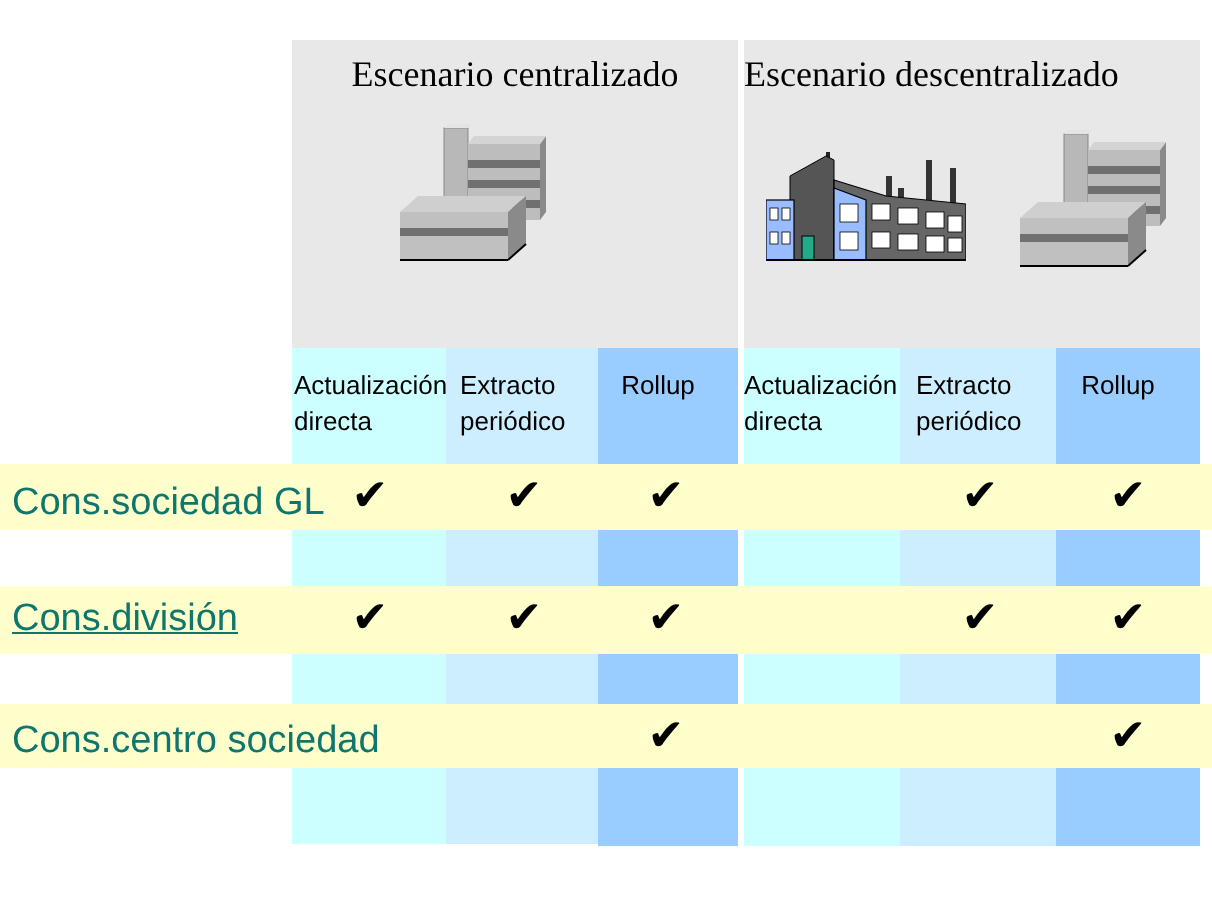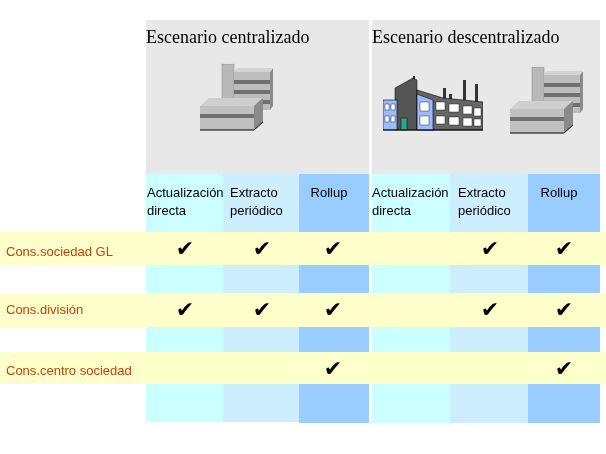--- a/index.html
+++ b/index.html
@@ -3,23 +3,23 @@
 <meta charset="utf-8">
 <style>
   html,body{margin:0;padding:0;background:#fff;}
   body{width:606px;height:454px;position:relative;overflow:hidden;font-family:"Liberation Sans",sans-serif;}
   .abs{position:absolute;}
   .gray{background:#e8e8e8;}
   .c1{background:#ccffff;}
   .c2{background:#cceeff;}
   .c3{background:#99ccff;}
   .yellow{background:#ffffcc;}
-  .title{font-family:"Liberation Serif",serif;font-size:18px;color:#000;white-space:nowrap;}
+  .title{font-family:"Liberation Serif",serif;font-size:18px;color:#000;text-align:center;white-space:nowrap;}
   .colhead{font-size:13px;color:#000;line-height:18px;}
-  .rowlabel{font-size:13px;color:#c2410c;line-height:18px;white-space:nowrap;text-align:right;}
+  .rowlabel{font-size:19px;color:#0f766e;line-height:18px;white-space:nowrap;text-align:right;}
   .check{font-size:22px;font-weight:bold;color:#000;text-align:center;line-height:22px;font-family:"DejaVu Sans",sans-serif;}
 </style>
 </head>
 <body>
 
 <div class="abs gray" style="left:146px;top:20px;width:223px;height:154px;"></div>
 <div class="abs gray" style="left:372px;top:20px;width:228px;height:154px;"></div>
 
 <div class="abs title" style="left:146px;top:27px;width:223px;">Escenario centralizado</div>
 <div class="abs title" style="left:372px;top:27px;width:180px;">Escenario descentralizado</div>
@@ -122,21 +122,21 @@
 <div class="abs yellow" style="left:0;top:232px;width:606px;height:33px;"></div>
 <div class="abs yellow" style="left:0;top:293px;width:606px;height:34px;"></div>
 <div class="abs yellow" style="left:0;top:352px;width:606px;height:32px;"></div>
 
 <div class="abs" style="left:369px;top:174px;width:3px;height:58px;background:#fff;"></div>
 <div class="abs" style="left:369px;top:265px;width:3px;height:28px;background:#fff;"></div>
 <div class="abs" style="left:369px;top:327px;width:3px;height:25px;background:#fff;"></div>
 <div class="abs" style="left:369px;top:384px;width:3px;height:40px;background:#fff;"></div>
 
 <div class="abs rowlabel" style="left:6px;top:243px;">Cons.sociedad GL</div>
-<div class="abs rowlabel" style="left:6px;top:301px;">Cons.división</div>
+<div class="abs rowlabel" style="left:6px;top:301px;text-decoration:underline;">Cons.división</div>
 <div class="abs rowlabel" style="left:6px;top:362px;">Cons.centro sociedad</div>
 
 <div id="checks">
     <div class="abs check" style="left: 173px; top: 238px; width: 24px;">✔</div>
     <div class="abs check" style="left: 250px; top: 238px; width: 24px;">✔</div>
     <div class="abs check" style="left: 321px; top: 238px; width: 24px;">✔</div>
     <div class="abs check" style="left: 478px; top: 238px; width: 24px;">✔</div>
     <div class="abs check" style="left: 552px; top: 238px; width: 24px;">✔</div>
     <div class="abs check" style="left: 173px; top: 299px; width: 24px;">✔</div>
     <div class="abs check" style="left: 250px; top: 299px; width: 24px;">✔</div>

